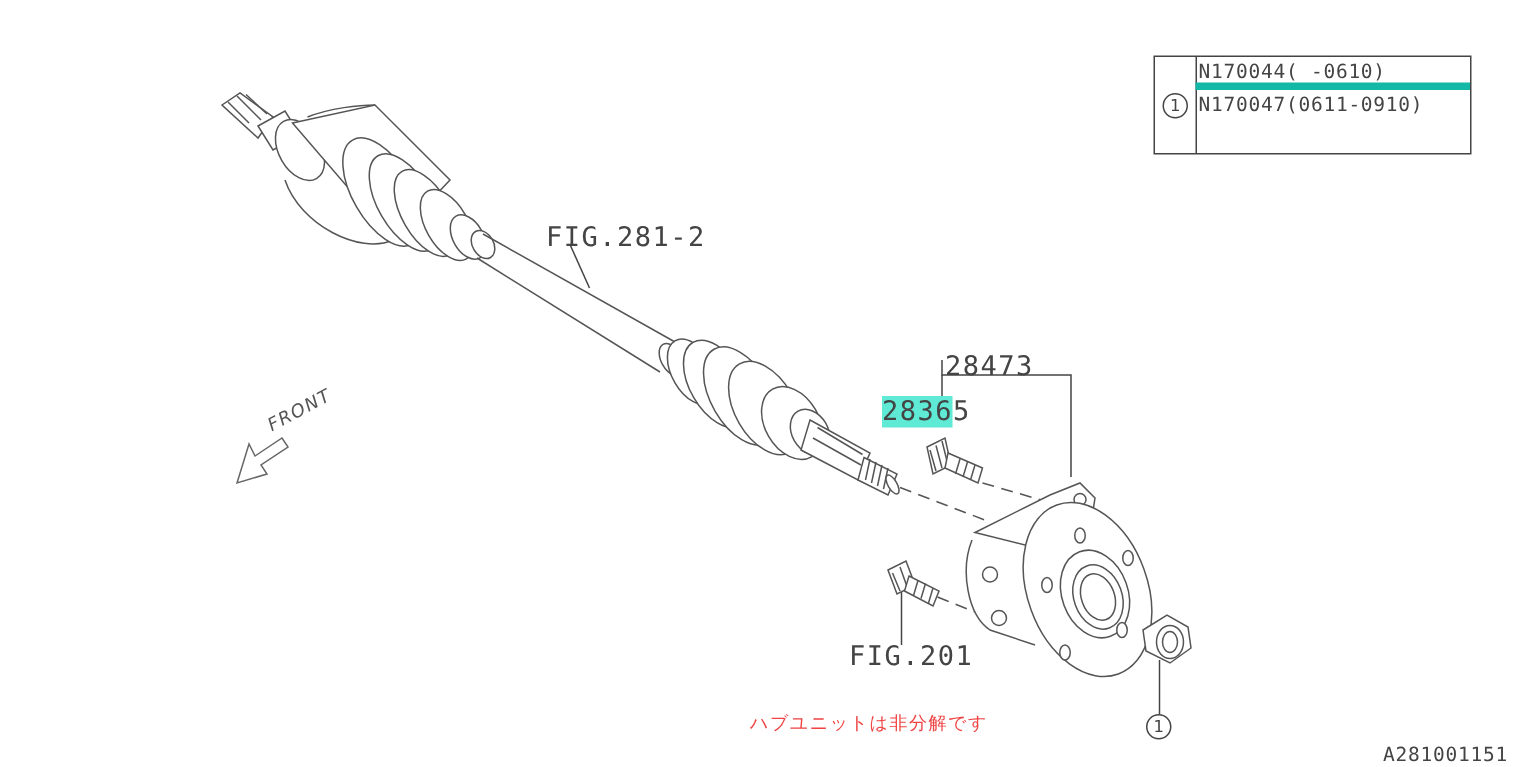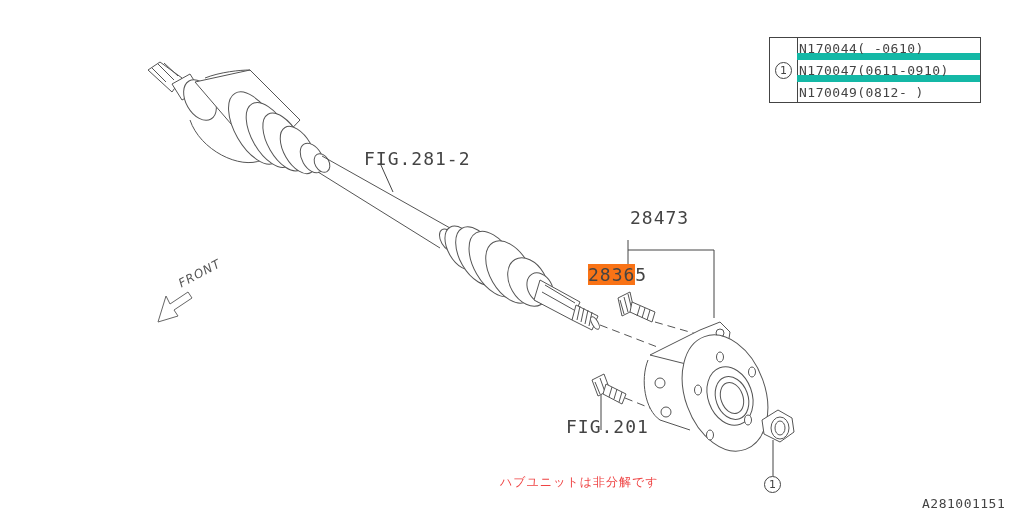--- a/index.html
+++ b/index.html
@@ -1,24 +1,24 @@
 <!DOCTYPE html>
 <html><head>
 <meta charset="utf-8">
 <style>
   html,body{margin:0;padding:0;background:#fff;}
   body{width:1024px;height:511px;position:relative;overflow:hidden;font-family:"DejaVu Sans Mono","Liberation Mono",monospace;color:#333;}
   svg.art{position:absolute;left:0;top:0;}
   .lbl{position:absolute;font-size:18px;color:#444;letter-spacing:1px;white-space:nowrap;font-family:"DejaVu Sans Mono","Liberation Mono",monospace;}
-  .hl{background:#f97316;}
+  .hl{background:#5eead4;}
   .tbl{position:absolute;left:769px;top:37px;width:212px;height:66px;border:1px solid #444;box-sizing:border-box;}
   .tbl .num{position:absolute;left:0;top:0;width:27px;height:100%;border-right:1px solid #444;display:flex;align-items:center;justify-content:center;}
   .circ{width:15px;height:15px;border:1px solid #444;border-radius:50%;font-size:11px;line-height:15px;text-align:center;font-family:"DejaVu Sans",sans-serif;color:#444;}
   .tbl .rows{position:absolute;left:27px;top:0;right:0;bottom:0;}
-  .tbl .row{height:22px;line-height:22px;font-size:13px;padding-left:2px;border-bottom:7px solid #14b8a6;box-sizing:border-box;letter-spacing:0.5px;color:#444;}
+  .tbl .row{height:22px;line-height:22px;font-size:13px;padding-left:2px;border-bottom:5px solid #14b8a6;box-sizing:border-box;letter-spacing:0.5px;color:#444;}
   .tbl .row:last-child{border-bottom:none;}
   .note{position:absolute;left:500px;top:474px;font-size:12px;color:#ef4444;font-family:"DejaVu Sans",sans-serif;letter-spacing:1px;}
   .code{position:absolute;left:922px;top:496px;font-size:13px;color:#444;letter-spacing:0.5px;}
   .callout1{position:absolute;left:764px;top:476px;}
   .front{position:absolute;left:176px;top:278px;font-size:12px;color:#555;transform:rotate(-28deg);transform-origin:left top;font-style:italic;letter-spacing:1px;font-family:"DejaVu Sans",sans-serif;}
 </style>
 </head>
 <body>
 
 <svg class="art" width="1024" height="511" viewBox="0 0 1024 511" fill="none" stroke="#555" stroke-width="1">
@@ -119,35 +119,34 @@
     <ellipse cx="780" cy="428" rx="9" ry="11" fill="#fff"></ellipse>
     <ellipse cx="780" cy="428" rx="5" ry="7"></ellipse>
   </g>
 
   <g stroke="#666">
     <path d="M158 322 L166 296 L170 304 L188 292 L192 298 L174 310 L178 316 Z" fill="#fff"></path>
   </g>
 </svg>
 
 <div class="lbl" style="left:364px;top:148px;">FIG.281-2</div>
-<div class="lbl" style="left:630px;top:207px;text-align:center;">28473</div>
+<div class="lbl" style="left:630px;top:234px;text-align:center;">28473</div>
 <div class="lbl" style="left:588px;top:264px;"><span class="hl">2836</span><span>5</span></div>
-<div class="lbl" style="left:566px;top:416px;text-align:center;">FIG.201</div>
+<div class="lbl" style="left:566px;top:427px;text-align:center;">FIG.201</div>
 
 <div class="callout1">
   <div class="circ">1</div>
 </div>
 
 <div class="front">FRONT</div>
 
 <div class="tbl">
   <div class="num">
     <div class="circ">1</div>
   </div>
   <div class="rows">
     <div class="row">N170044(     -0610)</div>
     <div class="row">N170047(0611-0910)</div>
-    <div class="row">N170049(0812-    )</div>
   </div>
 </div>
 
 <div class="note">ハブユニットは非分解です</div>
 <div class="code">A281001151</div>
 
 </body></html>

